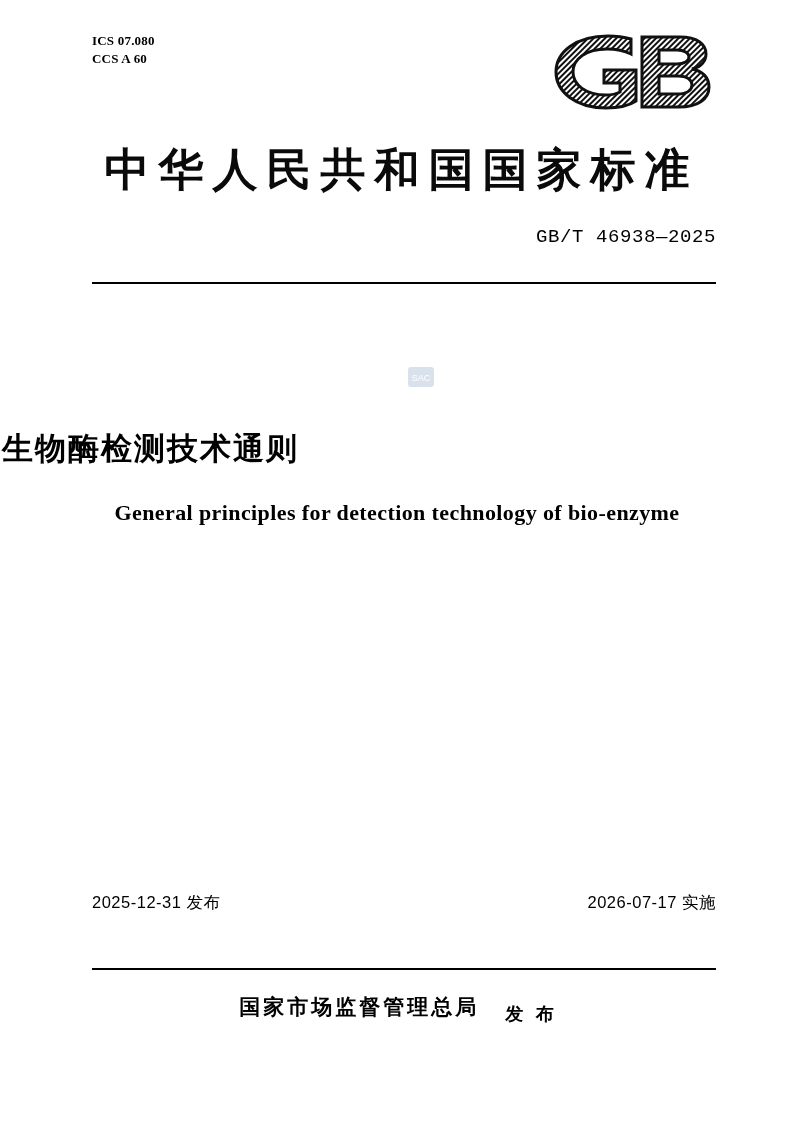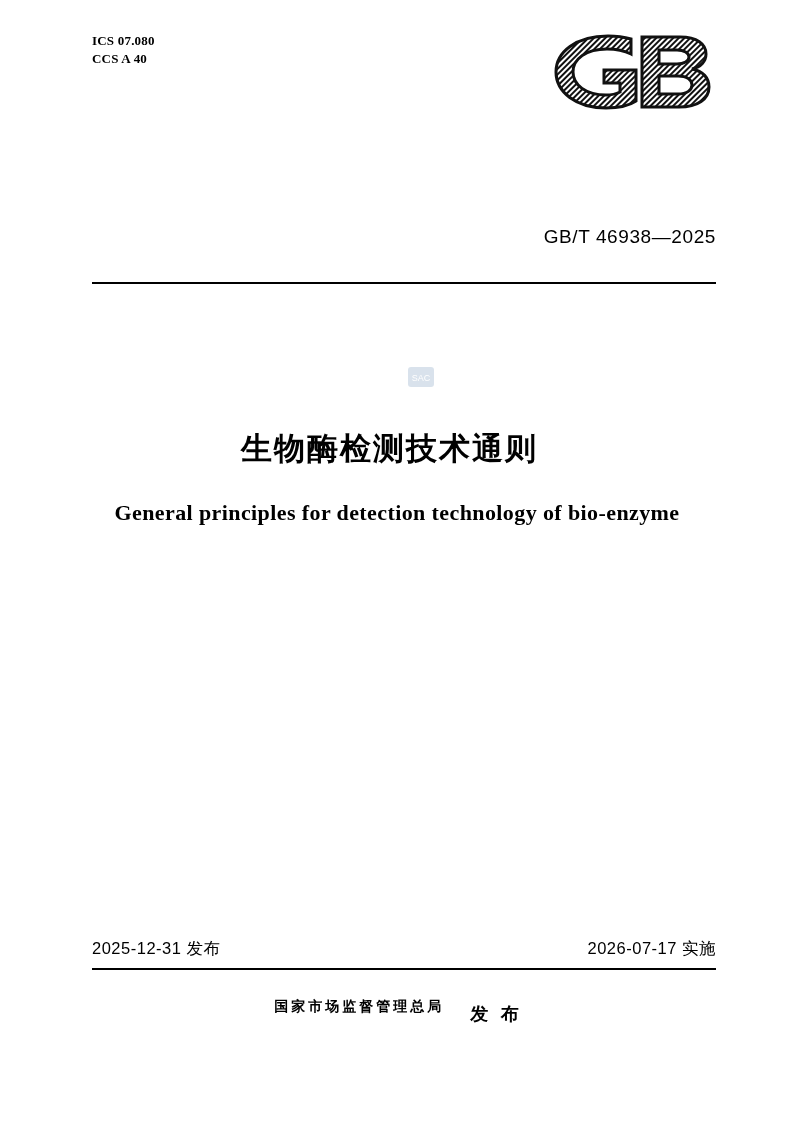--- a/index.html
+++ b/index.html
@@ -56,21 +56,21 @@
     font-size: 45px;
     letter-spacing: 9px;
     padding-left: 9px;
     color: #0a0a0a;
   }
 
   .std-number {
     position: absolute;
     right: 78px;
     top: 226px;
-    font-family: Liberation Sans, sans-serif;
+    font-family: Liberation Mono, monospace;
     font-size: 19px;
     letter-spacing: 0.6px;
     font-weight: 500;
   }
 
   .rule-top {
     position: absolute;
     left: 92px;
     right: 78px;
     top: 282px;
@@ -90,21 +90,20 @@
     margin-left: 24px;
   }
   .watermark svg { display: block; }
 
   
   .title-cn {
     position: absolute;
     left: 0;
     right: 17px;
     top: 428px;
-    text-align: center;
     font-family: "Liberation Serif", serif;
     font-weight: bold;
     font-size: 31px;
     letter-spacing: 2px;
     padding-left: 2px;
   }
 
   .title-en {
     position: absolute;
     left: 0;
@@ -115,21 +114,21 @@
     font-size: 22px;
     letter-spacing: 0.4px;
     font-weight: bold;
   }
 
   
   .date-row {
     position: absolute;
     left: 92px;
     right: 78px;
-    top: 938px;
+    top: 892px;
     display: flex;
     justify-content: space-between;
     align-items: flex-end;
     font-family: "Liberation Sans", sans-serif;
     font-size: 16.5px;
     letter-spacing: 0.5px;
   }
   .date-row .d-left, .date-row .d-right { white-space: nowrap; }
 
   .rule-bottom {
@@ -147,21 +146,21 @@
     left: 0;
     right: 0;
     top: 988px;
     display: flex;
     justify-content: center;
     align-items: center;
   }
   .issuer-names {
     font-family: "Liberation Serif", serif;
     font-weight: bold;
-    font-size: 14px;
+    font-size: 21px;
     line-height: 1.45;
     letter-spacing: 3px;
     text-align: right;
     padding-left: 3px;
   }
   .issuer-publish {
     font-family: "Liberation Serif", serif;
     font-weight: bold;
     font-size: 18px;
     letter-spacing: 4px;
@@ -170,21 +169,21 @@
     padding-left: 4px;
   }
 </style>
 </head>
 <body>
 
 <div class="page">
 
   <div class="ics-block">
     <div>ICS 07.080</div>
-    <div>CCS A 40</div>
+    <div>CCS A 60</div>
   </div>
 
   <div class="gb-logo">
     <svg viewBox="0 0 170 88" width="170" height="88" aria-hidden="true">
       <defs>
         <pattern id="hatch" width="4" height="4" patternUnits="userSpaceOnUse" patternTransform="rotate(45)">
           <rect width="4" height="4" fill="#ffffff"></rect>
           <rect width="2" height="4" fill="#111111"></rect>
         </pattern>
       </defs>
@@ -194,20 +193,21 @@
       </g>
 
       <g>
         <path d="M96 9 L134 9 C151 9 160 16 160 26 C160 33 155 39 146 41 C157 43 163 50 163 59 C163 71 152 79 133 79 L96 79 Z
                  M113 22 L113 36 L131 36 C138 36 143 33 143 29 C143 25 138 22 131 22 Z
                  M113 48 L113 66 L132 66 C141 66 146 62 146 57 C146 52 141 48 132 48 Z" fill="url(#hatch)" stroke="#111" stroke-width="3" fill-rule="evenodd"></path>
       </g>
     </svg>
   </div>
 
+  <div class="main-title">中华人民共和国国家标准</div>
 
   <div class="std-number">GB/T 46938—2025</div>
 
   <div class="rule-top"></div>
 
   <div class="watermark">
     <svg viewBox="0 0 28 26" width="28" height="26" aria-hidden="true">
       <rect x="1" y="3" width="26" height="20" rx="3" fill="#6b8fb5"></rect>
       <text x="14" y="17" text-anchor="middle" font-family="Liberation Sans, sans-serif" font-size="9" fill="#ffffff">SAC</text>
     </svg>

